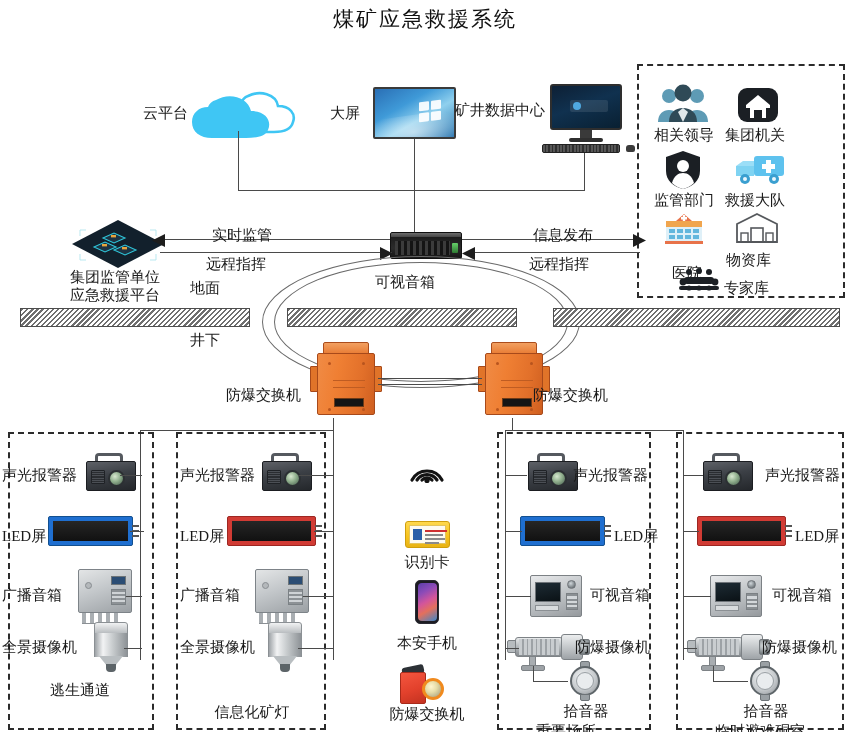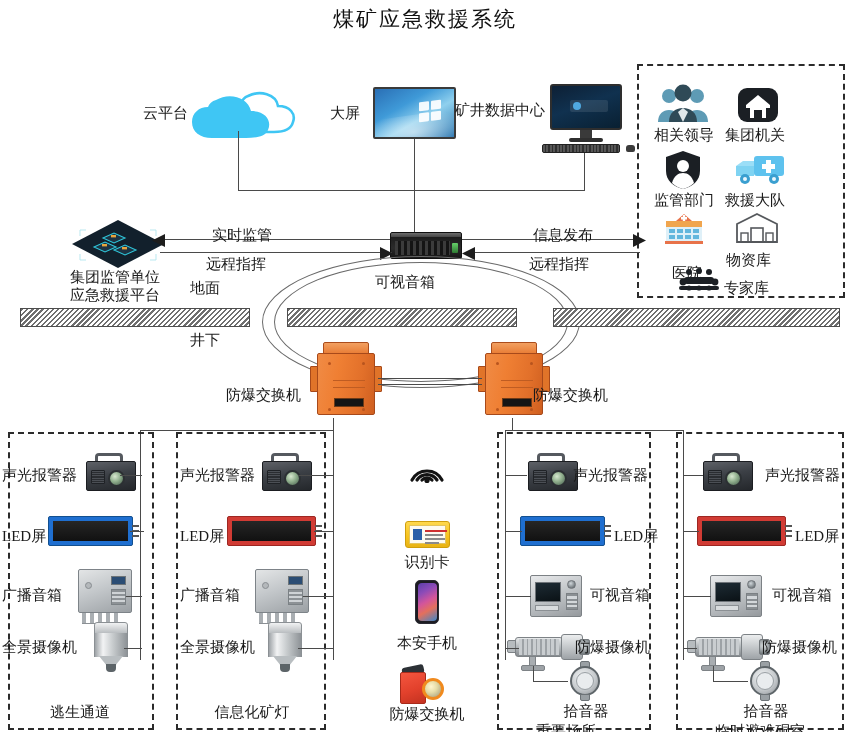--- a/index.html
+++ b/index.html
@@ -713,21 +713,21 @@
 
   <div class="lbl" style="left:2px; top:638px;">全景摄像机</div>
   <div class="dome" style="left:88px; top:622px; width:46px; height:52px;">
     <div class="cap"></div>
       <div class="barrel"></div>
       <div class="cone"></div>
       <div class="lens"></div>
   </div>
   <div class="hline" style="left:124px; top:648px; width:18px;"></div>
 
-  <div class="lbl ctr" style="left:80px; top:703px;">逃生通道</div>
+  <div class="lbl ctr" style="left:80px; top:681px;">逃生通道</div>
 
   <div class="dashbox" style="left:176px; top:432px; width:150px; height:298px;"></div>
   <div class="lbl" style="left:180px; top:466px;">声光报警器</div>
   <div class="alarm" style="left:258px; top:452px; width:58px; height:42px;">
     <div class="handle"></div>
       <div class="case"></div>
       <div class="mesh"></div>
       <div class="lens"></div>
   </div>
   <div class="hline" style="left:298px; top:475px; width:36px;"></div>

